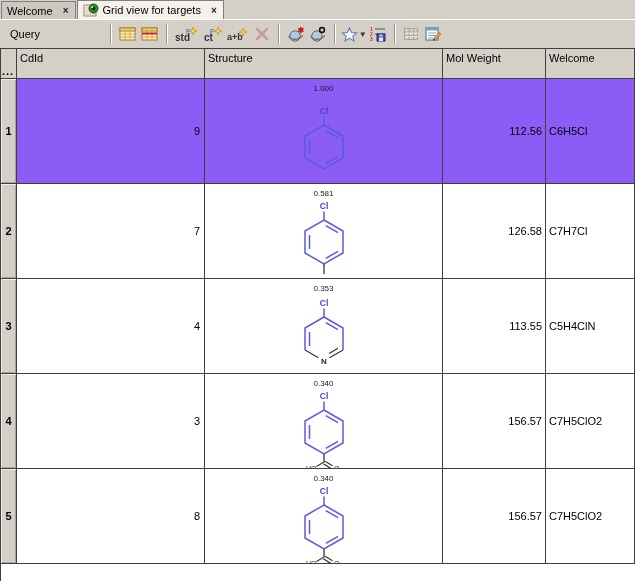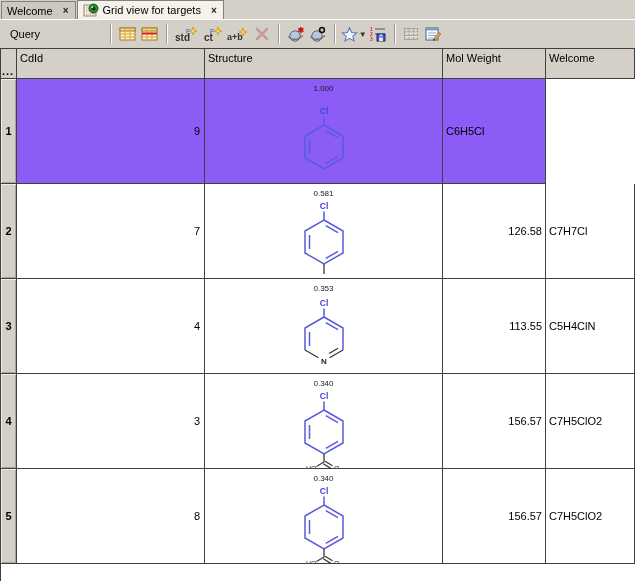--- a/index.html
+++ b/index.html
@@ -197,20 +197,21 @@
       <div class="simval">1.000</div>
       <div class="molwrap">
         <svg width="90" height="70" viewBox="0 0 90 70">
           <text x="45" y="11" text-anchor="middle" class="atom-cl">Cl</text>
           <path class="bond" d="M45,22 L45,13.5"></path>
           <path class="bond" d="M45,22 L64,33 L64,55 L45,66 L26,55 L26,33 Z"></path>
           <path class="bond" d="M46.8,27.6 L59,34.7 M59,53.3 L46.8,60.4 M30.5,51 L30.5,37"></path>
         </svg>
       </div>
     </div>
+    <div class="cell mw">112.56</div>
     <div class="cell formula">C6H5Cl</div>
   </div>
 
   <div class="grow drow h103">
     <div class="cell gutter">2</div>
     <div class="cell cdid">7</div>
     <div class="cell structcell">
       <div class="simval">0.581</div>
       <div class="molwrap">
         <svg width="90" height="88" viewBox="0 0 90 88">

